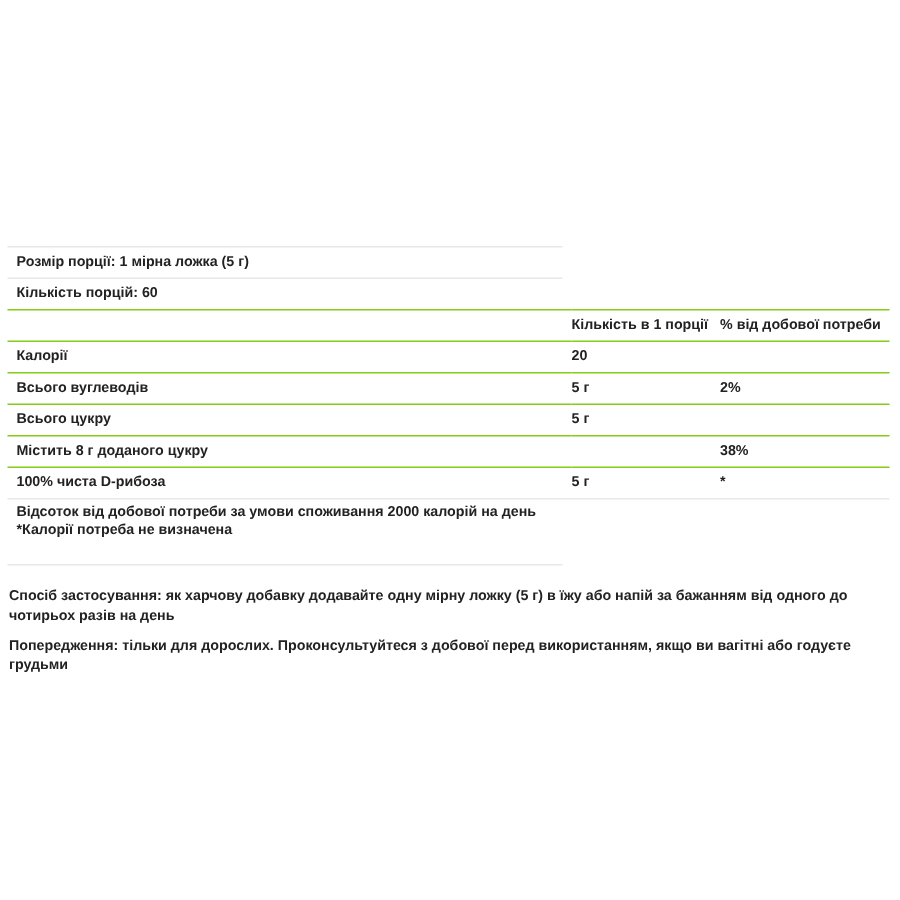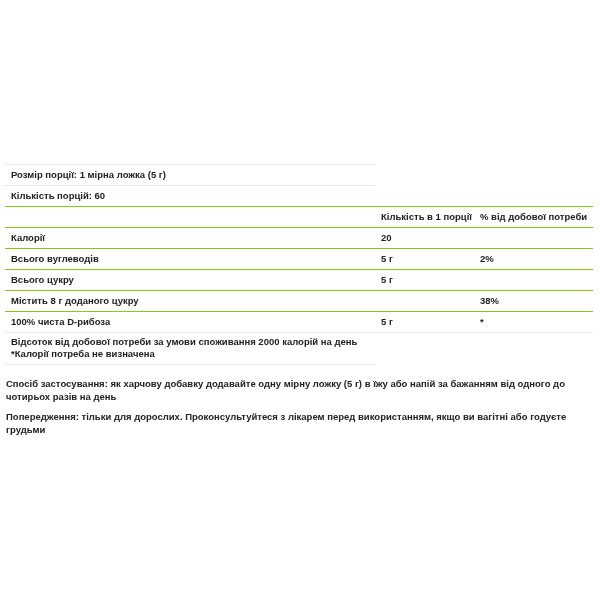--- a/index.html
+++ b/index.html
@@ -47,30 +47,31 @@
     }
     table.nutrition tr:last-child td {
       border-bottom: 1px solid #e8e8e8;
     }
     td.c1 { padding-left: 6px !important; width: 370px; }
     td.c2 { width: 99px; }
     td.c3 { }
     .footnotes {
       width: 370px;
       box-sizing: border-box;
-      padding: 3px 0 4px 6px;
+      padding: 3px 0 16px 6px;
       border-bottom: 1px solid #e8e8e8;
       line-height: 12px;
     }
     .para {
       position: absolute;
       left: 6px;
       width: 588px;
       line-height: 13px;
       font-size: 9.5px;
+      margin-top: 14px;
     }
     .para.usage { top: 377px; }
     .para.warning { top: 410px; }
   </style>
 </head>
 <body>
 
 <div class="panel">
   <div class="info-row">Розмір порції: 1 мірна ложка (5 г)</div>
   <div class="info-row">Кількість порцій: 60</div>
@@ -108,13 +109,13 @@
     </tr>
   </tbody>
     </table>
   <div class="footnotes">
     <div>Відсоток від добової потреби за умови споживання 2000 калорій на день</div>
     <div>*Калорії потреба не визначена</div>
   </div>
 </div>
 
 <div class="para usage">Спосіб застосування: як харчову добавку додавайте одну мірну ложку (5 г) в їжу або напій за бажанням від одного до чотирьох разів на день</div>
-<div class="para warning">Попередження: тільки для дорослих. Проконсультуйтеся з лікарем перед використанням, якщо ви вагітні або годуєте грудьми</div>
+<div class="para warning">Попередження: тільки для дорослих. Проконсультуйтеся з добової перед використанням, якщо ви вагітні або годуєте грудьми</div>
 
 </body></html>

